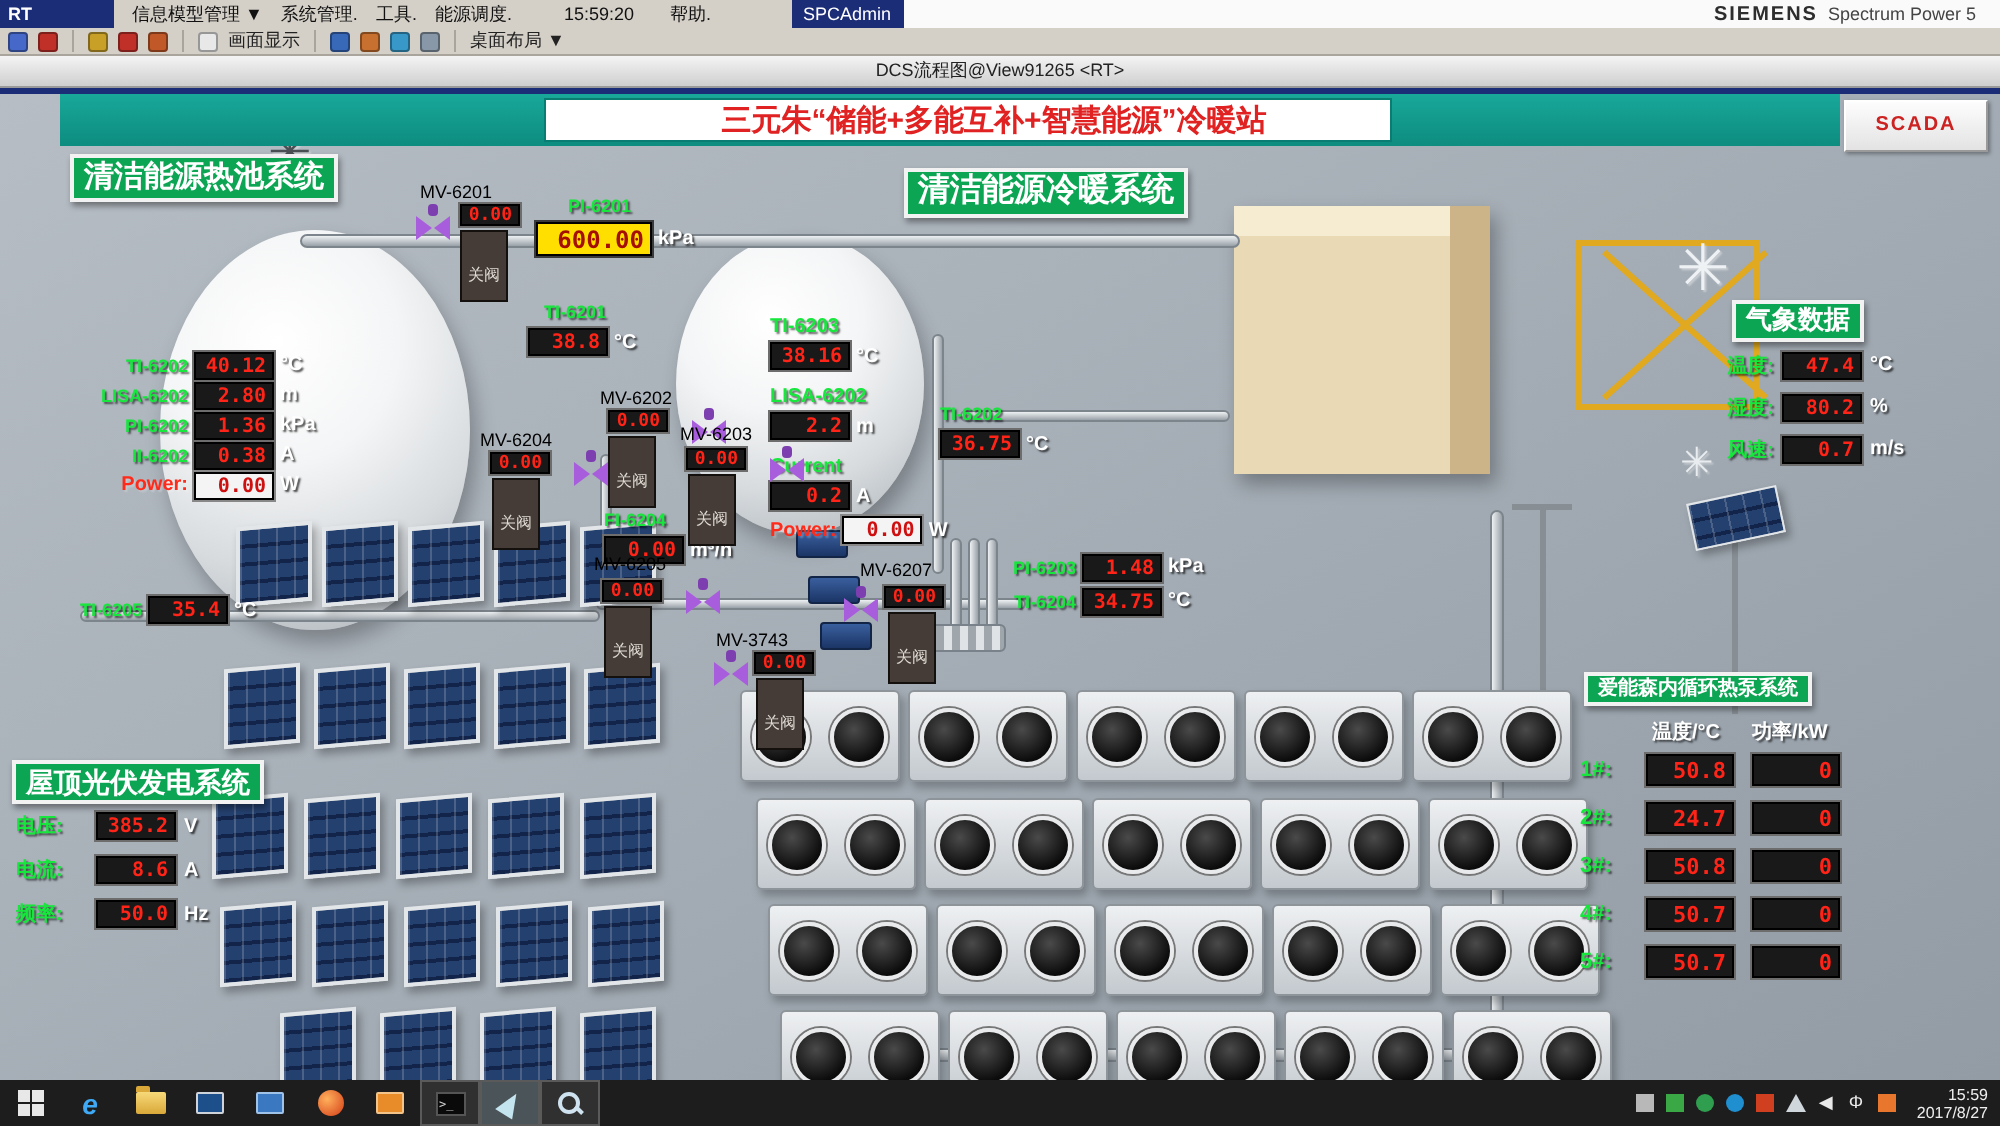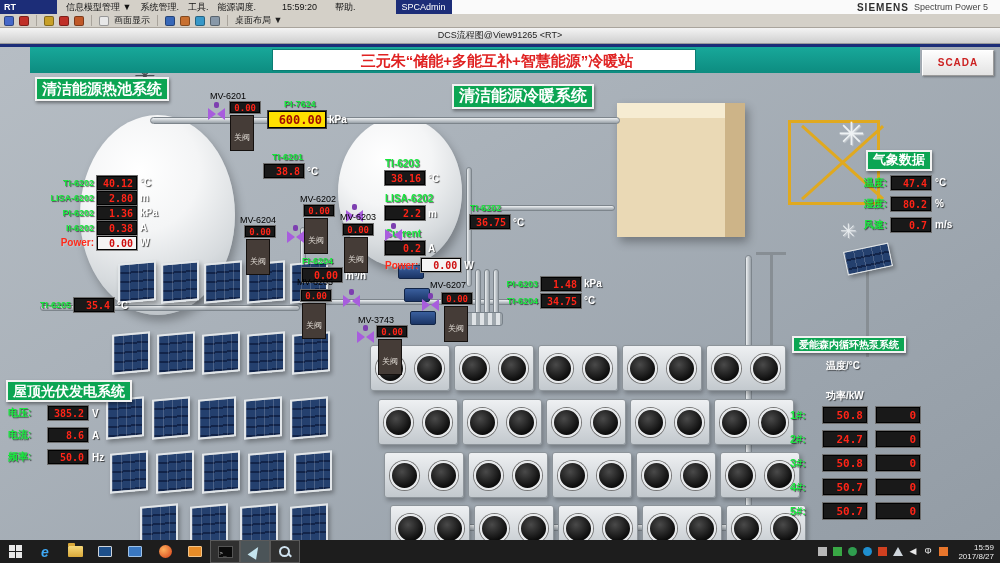--- a/index.html
+++ b/index.html
@@ -88,21 +88,21 @@
 
   .panel{position:absolute;z-index:5;}
   .grow{display:flex;align-items:center;gap:3px;height:15px;}
   .grow .glabel.ra{width:54px;text-align:right;}
   .stackrow{margin-bottom:3px;}
   .stackrow .glabel{font-size:10px;}
   .srline{display:flex;align-items:center;gap:3px;}
   .vgroup{position:absolute;z-index:5;width:70px;height:42px;}
   .vname{position:absolute;font-size:9px;}
 
-  .hp-cols{display:flex;gap:16px;margin-left:36px;color:#fff;font-weight:bold;font-size:10px;text-shadow:1px 1px 1px rgba(0,0,0,.6);flex-direction:column;}
+  .hp-cols{display:flex;gap:16px;margin-left:36px;color:#fff;font-weight:bold;font-size:10px;text-shadow:1px 1px 1px rgba(0,0,0,.6);}
   .hp-row{display:flex;align-items:center;gap:9px;height:24px;}
   .hp-row .glabel{width:24px;font-size:11px;}
   .wrow{display:flex;align-items:center;gap:4px;height:21px;}
   .wrow .glabel{width:34px;text-align:right;font-size:10px;}
   .pvrow{display:flex;align-items:center;gap:4px;height:22px;}
   .pvrow .glabel{width:36px;font-size:10px;}
 
   
   .taskbar{height:23px;background:#1d1d1d;display:flex;align-items:center;color:#ddd;}
   .tb-app{width:30px;height:23px;display:flex;align-items:center;justify-content:center;cursor:pointer;}
@@ -312,21 +312,21 @@
       <div class="pv" style="left: 190px; top: 458px;"></div>
       <div class="pv" style="left: 240px; top: 458px;"></div>
       <div class="pv" style="left: 290px; top: 458px;"></div>
       <div class="secbox" style="left:35px;top:30px;font-size:15px">清洁能源热池系统</div>
     <div class="secbox" style="left:452px;top:37px;font-size:16px">清洁能源冷暖系统</div>
     <div class="secbox" style="left:866px;top:103px;font-size:13px">气象数据</div>
     <div class="secbox" style="left:792px;top:289px;font-size:10px">爱能森内循环热泵系统</div>
     <div class="secbox" style="left:6px;top:333px;font-size:14px">屋顶光伏发电系统</div>
 
     <div class="panel" style="left:268px;top:46px">
-      <span class="glabel" style="margin-left:16px">PI-7624</span>
+      <span class="glabel" style="margin-left:16px">PI-6201</span>
       <div class="srline">
         <span class="seg yellow">600.00</span>
         <span class="unit">kPa</span>
       </div>
     </div>
 
     <div class="panel" style="left:264px;top:99px">
       <span class="glabel" style="margin-left:8px">TI-6201</span>
       <div class="srline">
         <span class="seg">38.8</span>

